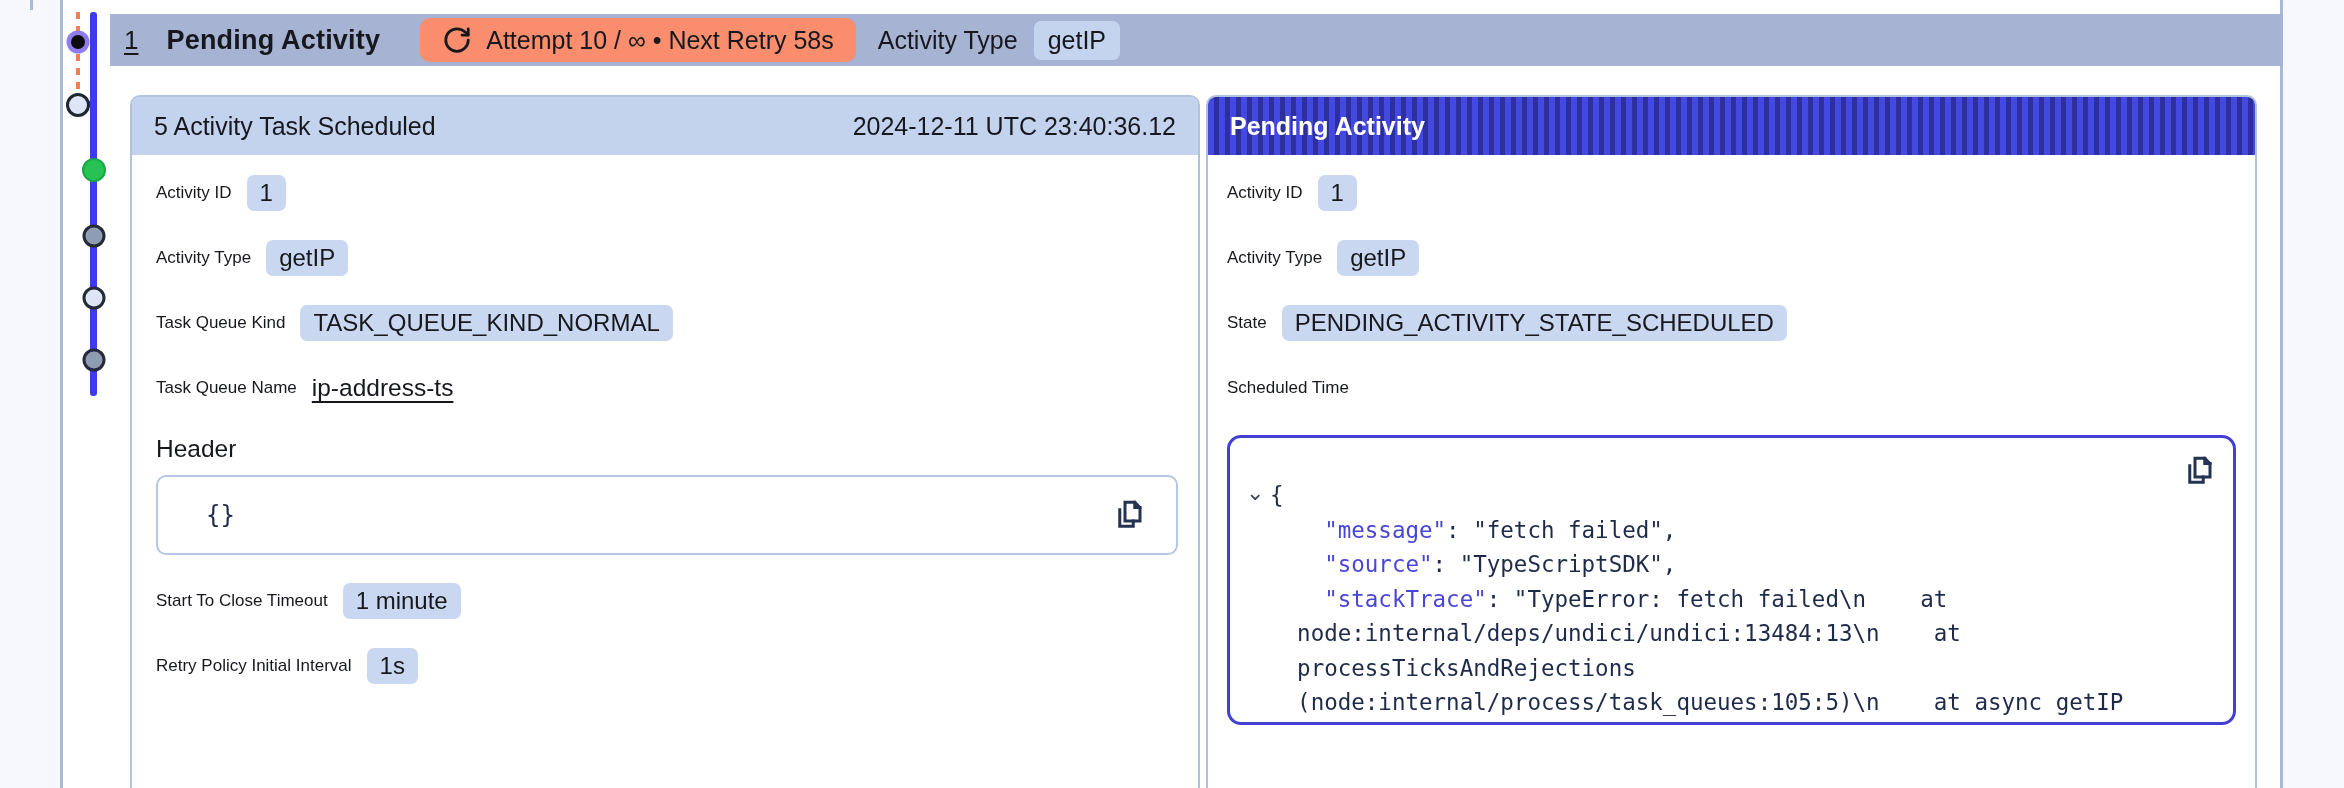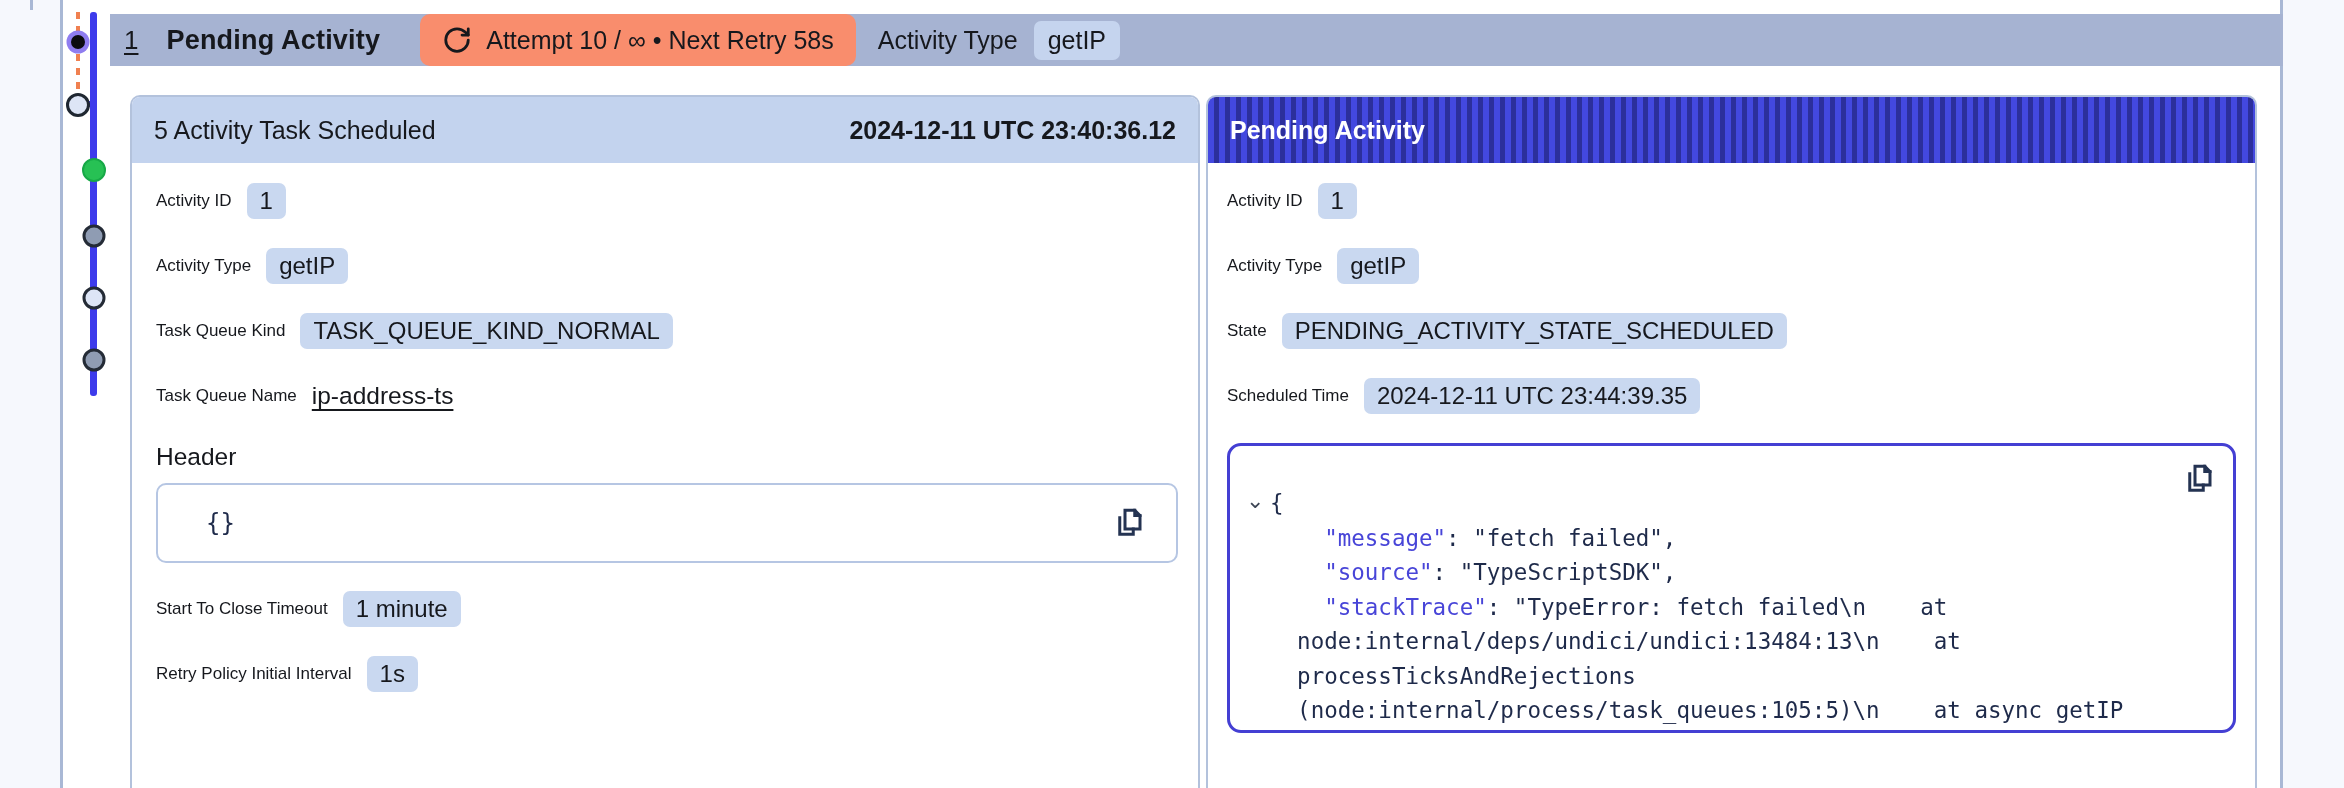--- a/index.html
+++ b/index.html
@@ -29,35 +29,35 @@
   .dot-open{width:24px;height:24px;background:var(--dot-light);border:3px solid #1f2731;}
   .dot-green{width:24px;height:24px;background:var(--dot-green);border:2.5px solid #17a847;}
   .dot-gray{width:23px;height:23px;background:var(--dot-gray);border:3px solid #242b36;}
   .dot-light{width:23px;height:23px;background:var(--dot-light);border:3px solid #242b36;}
 
   
   .row-bar{position:absolute;left:110px;top:14px;width:2173px;height:52px;background:var(--row-header-bg);
     display:flex;align-items:center;padding:0 20px 0 14px;z-index:2;}
   .row-id{font-size:26px;font-weight:500;text-decoration:underline;text-underline-offset:4px;}
   .row-title{font-size:27px;font-weight:700;margin-left:28px;letter-spacing:.2px;}
-  .attempt-badge{margin-left:40px;height:52px;background:var(--attempt-badge-bg);border-radius:10px;
+  .attempt-badge{margin-left:40px;height:44px;background:var(--attempt-badge-bg);border-radius:10px;
     display:flex;align-items:center;padding:0 22px;gap:14px;font-size:25px;font-weight:500;}
   .row-type-label{margin-left:22px;font-size:25px;}
   .badge{display:inline-block;background:var(--badge-bg);border-radius:7px;padding:4px 13px;font-size:24px;color:var(--text-dark);white-space:nowrap;text-align:right;}
   .row-type-badge{margin-left:16px;font-size:25px;padding:5px 14px;background:#c5d4ee;}
 
   
   .detail-card{position:absolute;top:95px;height:693px;background:#fff;border:2.5px solid #b3c2dc;border-bottom:none;
     border-radius:10px 10px 0 0;overflow:hidden;z-index:2;}
   .left-card{left:130px;width:1070px;}
   .right-card{left:1206px;width:1051px;}
-  .card-header{height:66px;display:flex;align-items:center;justify-content:space-between;padding:0 22px;}
+  .card-header{height:58px;display:flex;align-items:center;justify-content:space-between;padding:0 22px;}
   .left-card .card-header{background:var(--panel-header-bg);}
   .card-header .hdr-title{font-size:25px;font-weight:500;}
-  .card-header .hdr-time{font-size:25px;font-weight:700;}
+  .card-header .hdr-time{font-size:25px;font-weight:400;}
   .right-card .card-header{background:repeating-linear-gradient(90deg,var(--stripe-light) 0 6px,var(--stripe-dark) 6px 11px);}
   .right-card .hdr-title{color:#ffffff;font-weight:600;}
 
   .card-body{padding:20px 24px 0 24px;}
   .right-card .card-body{padding:20px 20px 0 19px;}
   .field-row{display:flex;align-items:center;height:36px;margin-bottom:29px;}
   .field-row.gap-lg{margin-top:10px;}
   .field-label{font-size:17px;margin-right:15px;white-space:nowrap;}
   .link-value{font-size:24.5px;font-weight:500;text-decoration:underline;text-underline-offset:5px;}
 
@@ -172,21 +172,20 @@
     <div class="field-row">
       <span class="field-label">Activity Type</span>
       <span class="badge">getIP</span>
     </div>
     <div class="field-row">
       <span class="field-label">State</span>
       <span class="badge">PENDING_ACTIVITY_STATE_SCHEDULED</span>
     </div>
     <div class="field-row">
       <span class="field-label">Scheduled Time</span>
-      <span class="badge">2024-12-11 UTC 23:44:39.35</span>
     </div>
 
     <div class="failure-block">
       <span class="chev">⌄</span>
       <span class="copy2">
         <svg width="36" height="36" viewBox="0 0 24 24" fill="none" stroke="#243352" stroke-width="2" stroke-linecap="square">
           <path d="M6.5 8.5 v11 h9 v-3.5"></path>
           <path d="M10 3.5 h6.5 l3.5 3.5 v9 h-10 z"></path>
           <path d="M16.5 3.5 v3.5 h3.5"></path>
         </svg>

